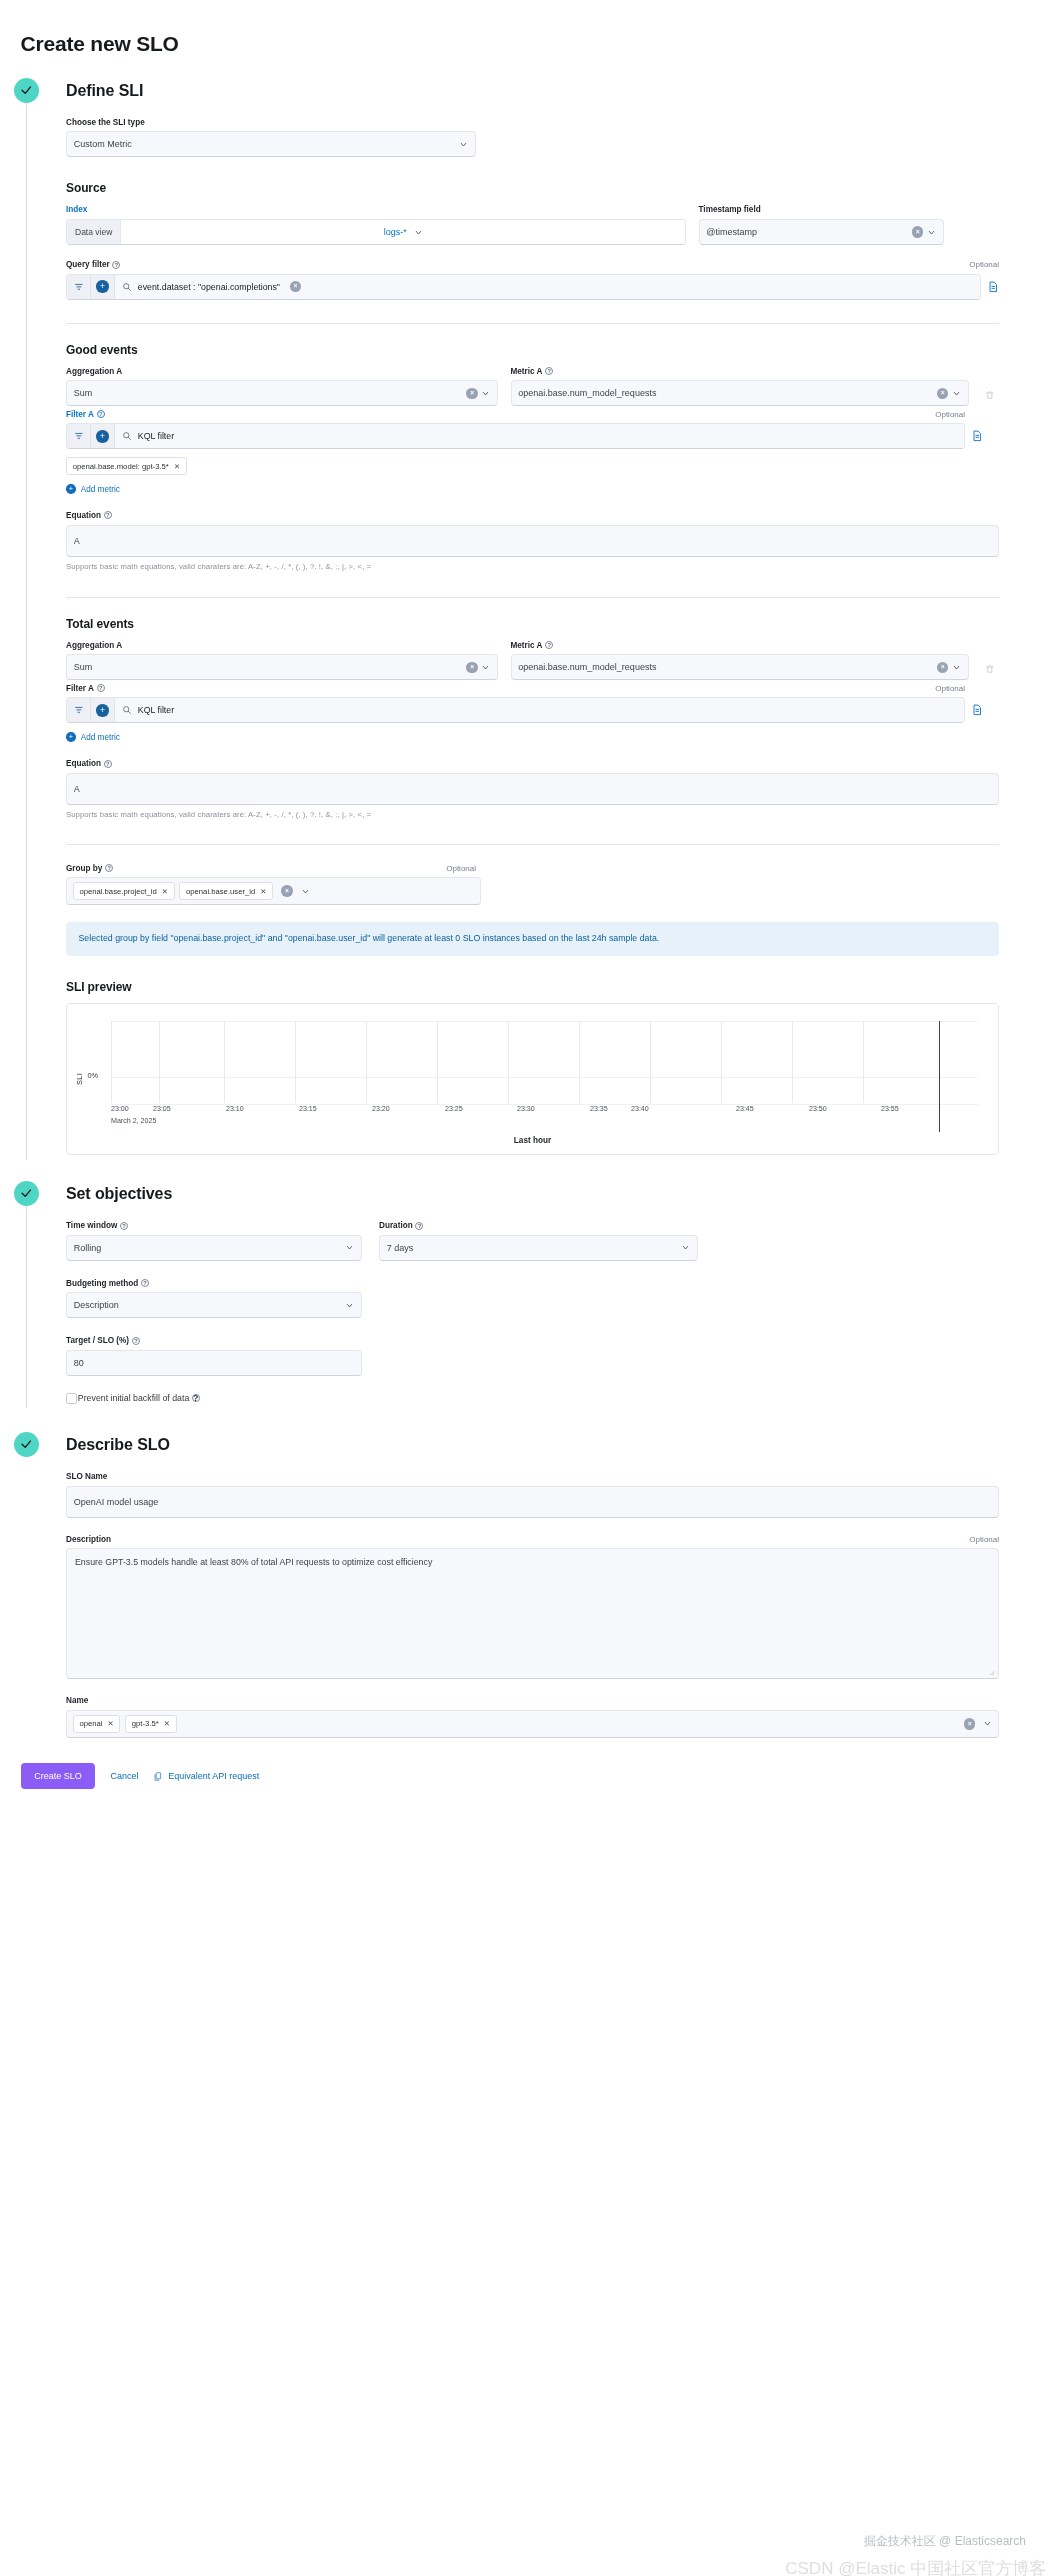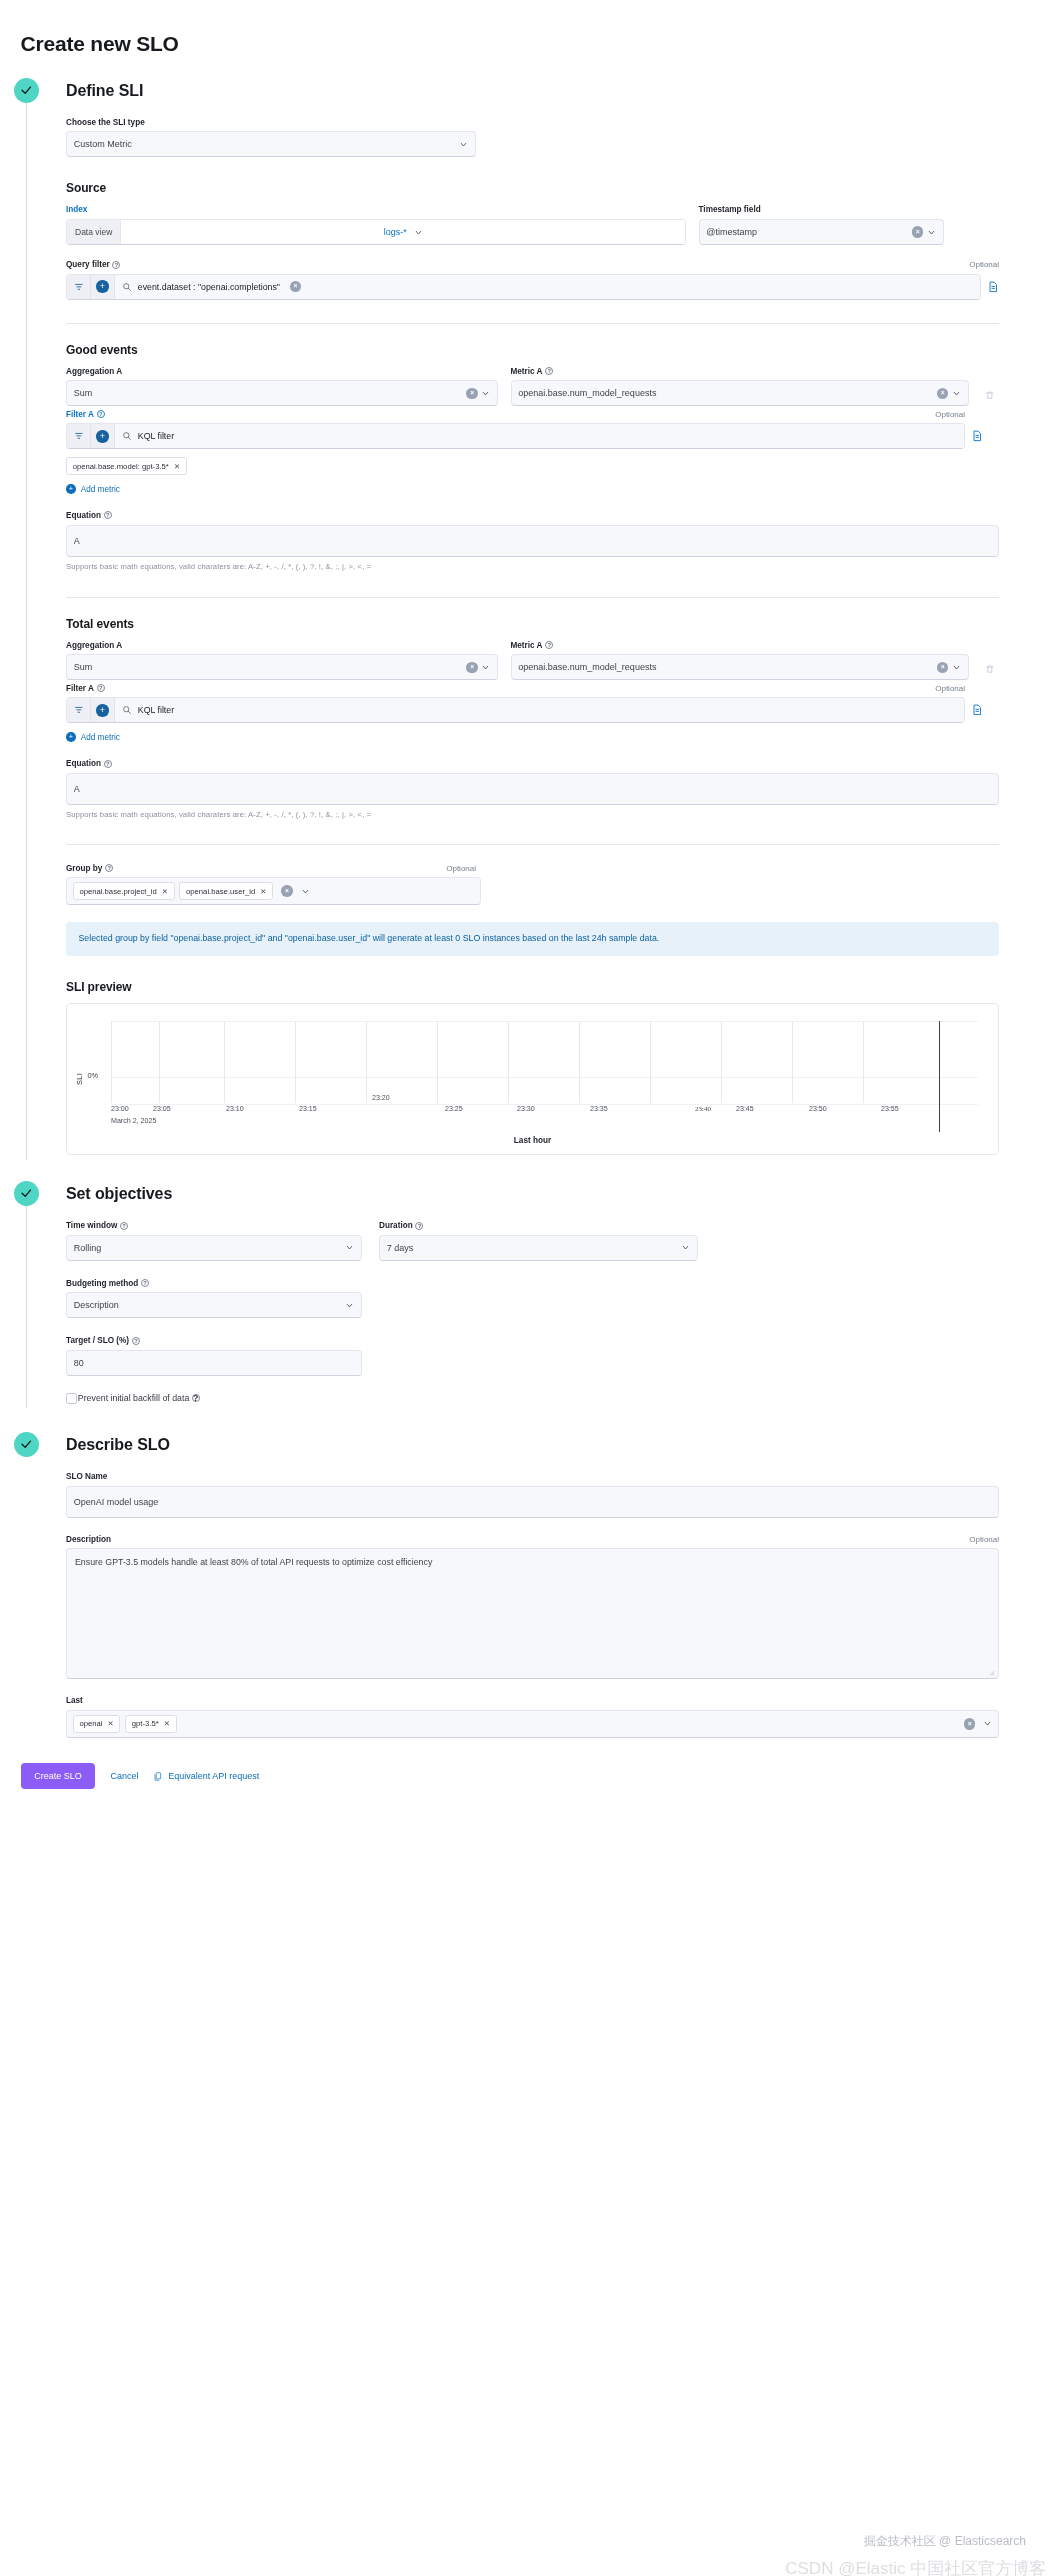--- a/index.html
+++ b/index.html
@@ -599,25 +599,25 @@
                 <div class="gline-v" style="left:62.2%;"></div>
                 <div class="gline-v" style="left:70.4%;"></div>
                 <div class="gline-v" style="left:78.6%;"></div>
                 <div class="gline-v" style="left:86.8%;"></div>
                 <div class="now-line" style="left:95.6%; height:111px;"></div>
               </div>
               <div class="xtick" style="left:44px;  top:101px;">23:00</div>
               <div class="xtick" style="left:86px; top:101px;">23:05</div>
               <div class="xtick" style="left:159px; top:101px;">23:10</div>
               <div class="xtick" style="left:232px; top:101px;">23:15</div>
-              <div class="xtick" style="left:305px; top:90px;">23:20</div>
+              <div class="xtick" style="left:305px; top:101px;">23:20</div>
               <div class="xtick" style="left:378px; top:101px;">23:25</div>
               <div class="xtick" style="left:450px; top:101px;">23:30</div>
               <div class="xtick" style="left:523px; top:101px;">23:35</div>
-              <div class="xtick" style="left:628px; top:101px;font-family:Liberation Serif, serif;">23:40</div>
+              <div class="xtick" style="left:564px; top:101px;">23:40</div>
               <div class="xtick" style="left:669px; top:101px;">23:45</div>
               <div class="xtick" style="left:742px; top:101px;">23:50</div>
               <div class="xtick" style="left:814px; top:101px;">23:55</div>
               <div class="xdate" style="left:44px; top:113px;">March 2, 2025</div>
               <div class="xtitle">Last hour</div>
             </div>
           </div>
 
         </div>
       </div>
@@ -715,21 +715,21 @@
             <div class="optional">Optional</div>
           </div>
           <div class="textarea" style="width:933px;">
             <span>Ensure GPT-3.5 models handle at least 80% of total API requests to optimize cost efficiency</span>
             <svg class="resizer" viewBox="0 0 12 12" fill="none" stroke="currentColor" stroke-width="1">
                 <line x1="11" y1="4" x2="4" y2="11"></line>
                 <line x1="11" y1="8" x2="8" y2="11"></line>
               </svg>
           </div>
 
-          <div class="label" style="margin-top:17px;">Last</div>
+          <div class="label" style="margin-top:17px;">Name</div>
           <div class="combo" style="width:933px;">
             <span class="pill">
               <span>openai</span>
               <span class="x">✕</span>
             </span>
             <span class="pill">
               <span>gpt-3.5*</span>
               <span class="x">✕</span>
             </span>
             <span class="spacer"></span>

